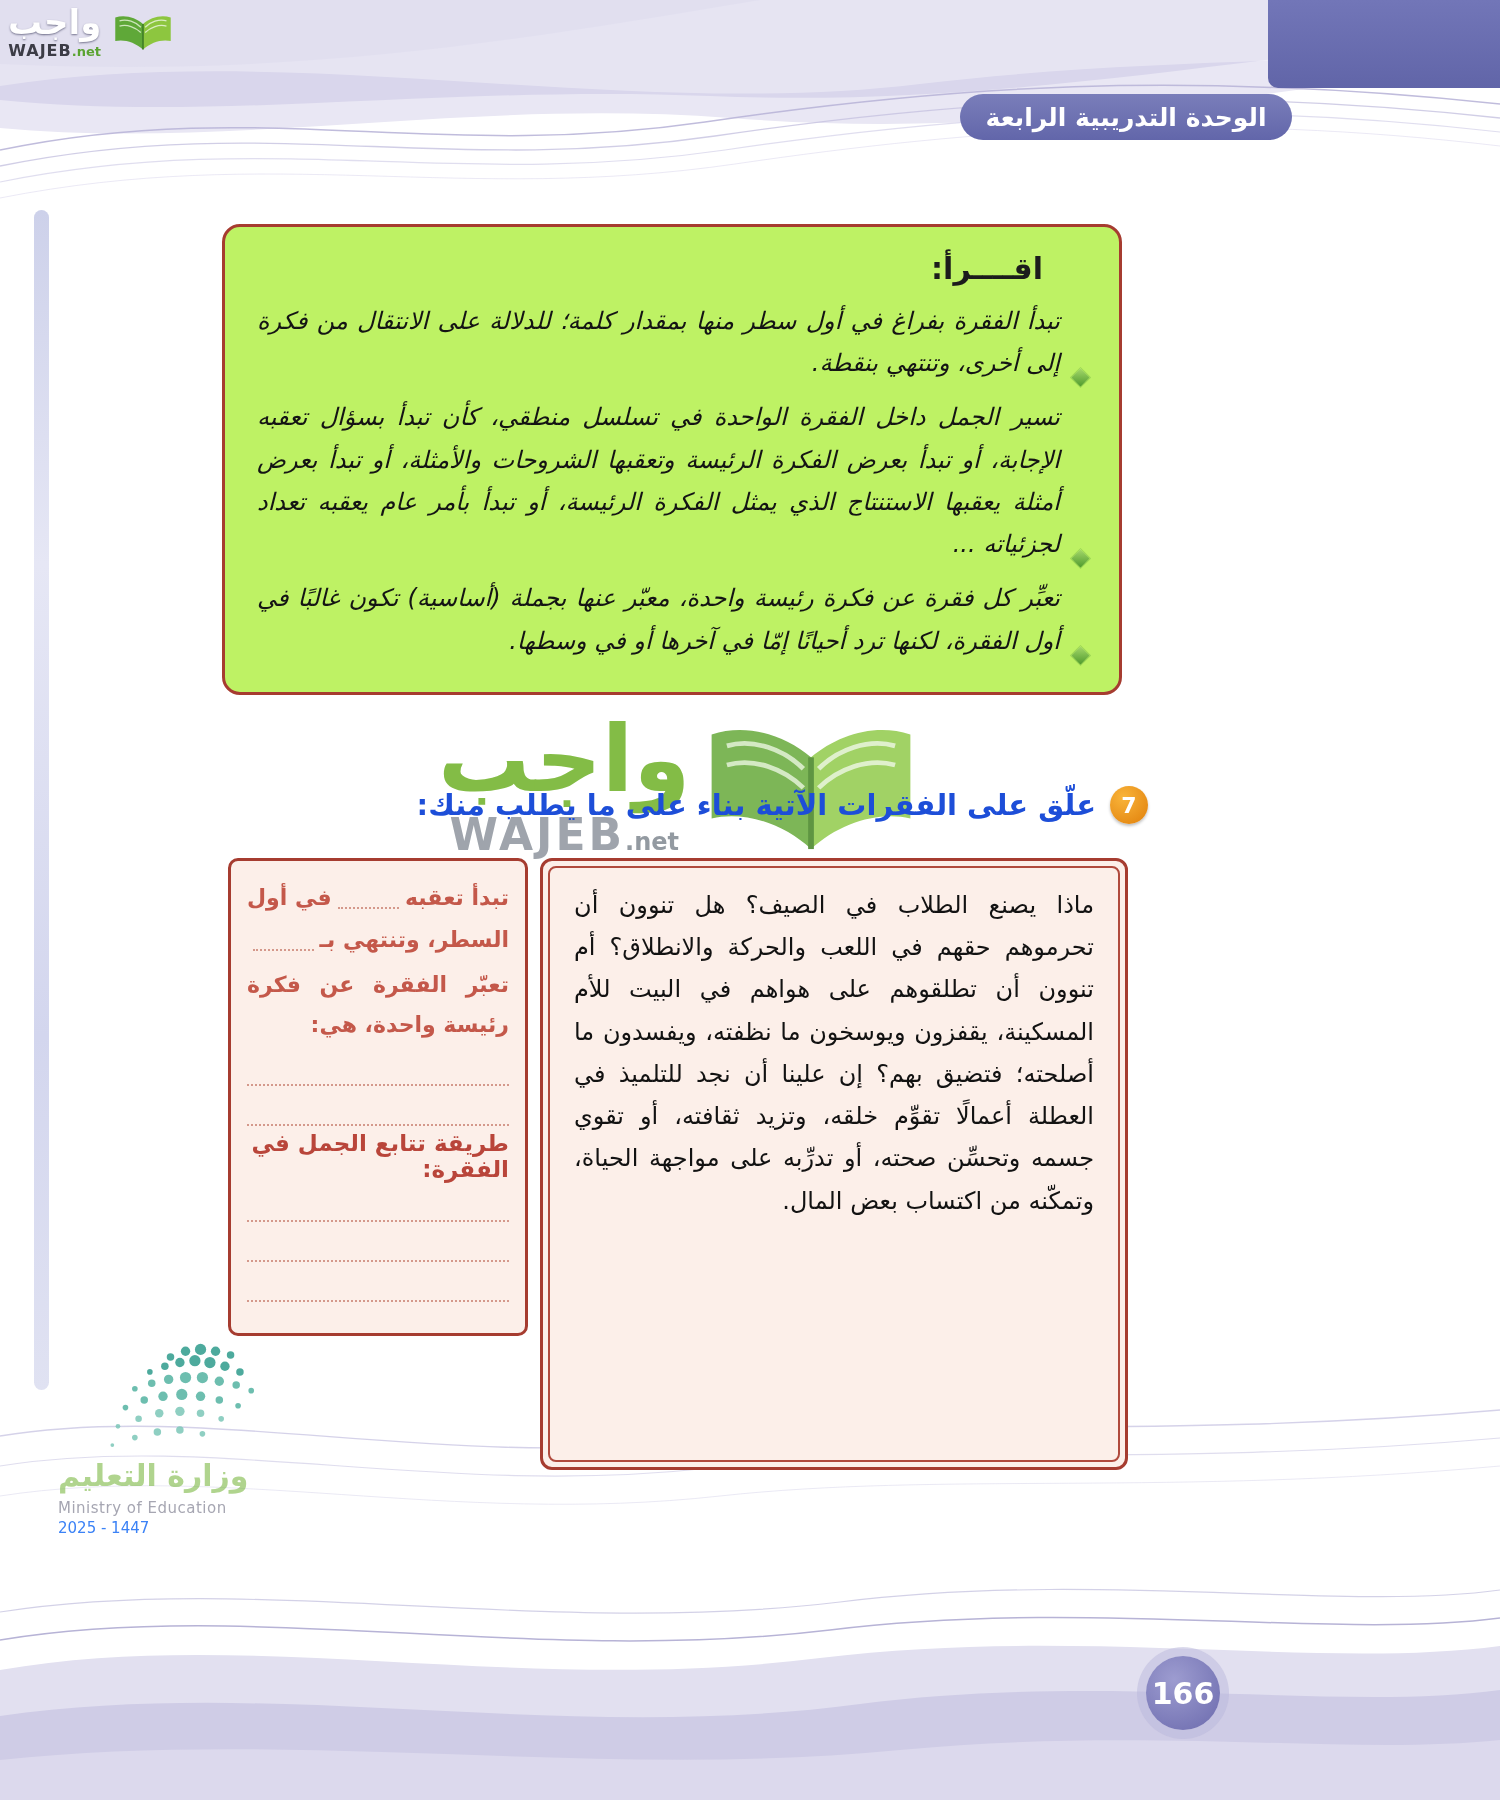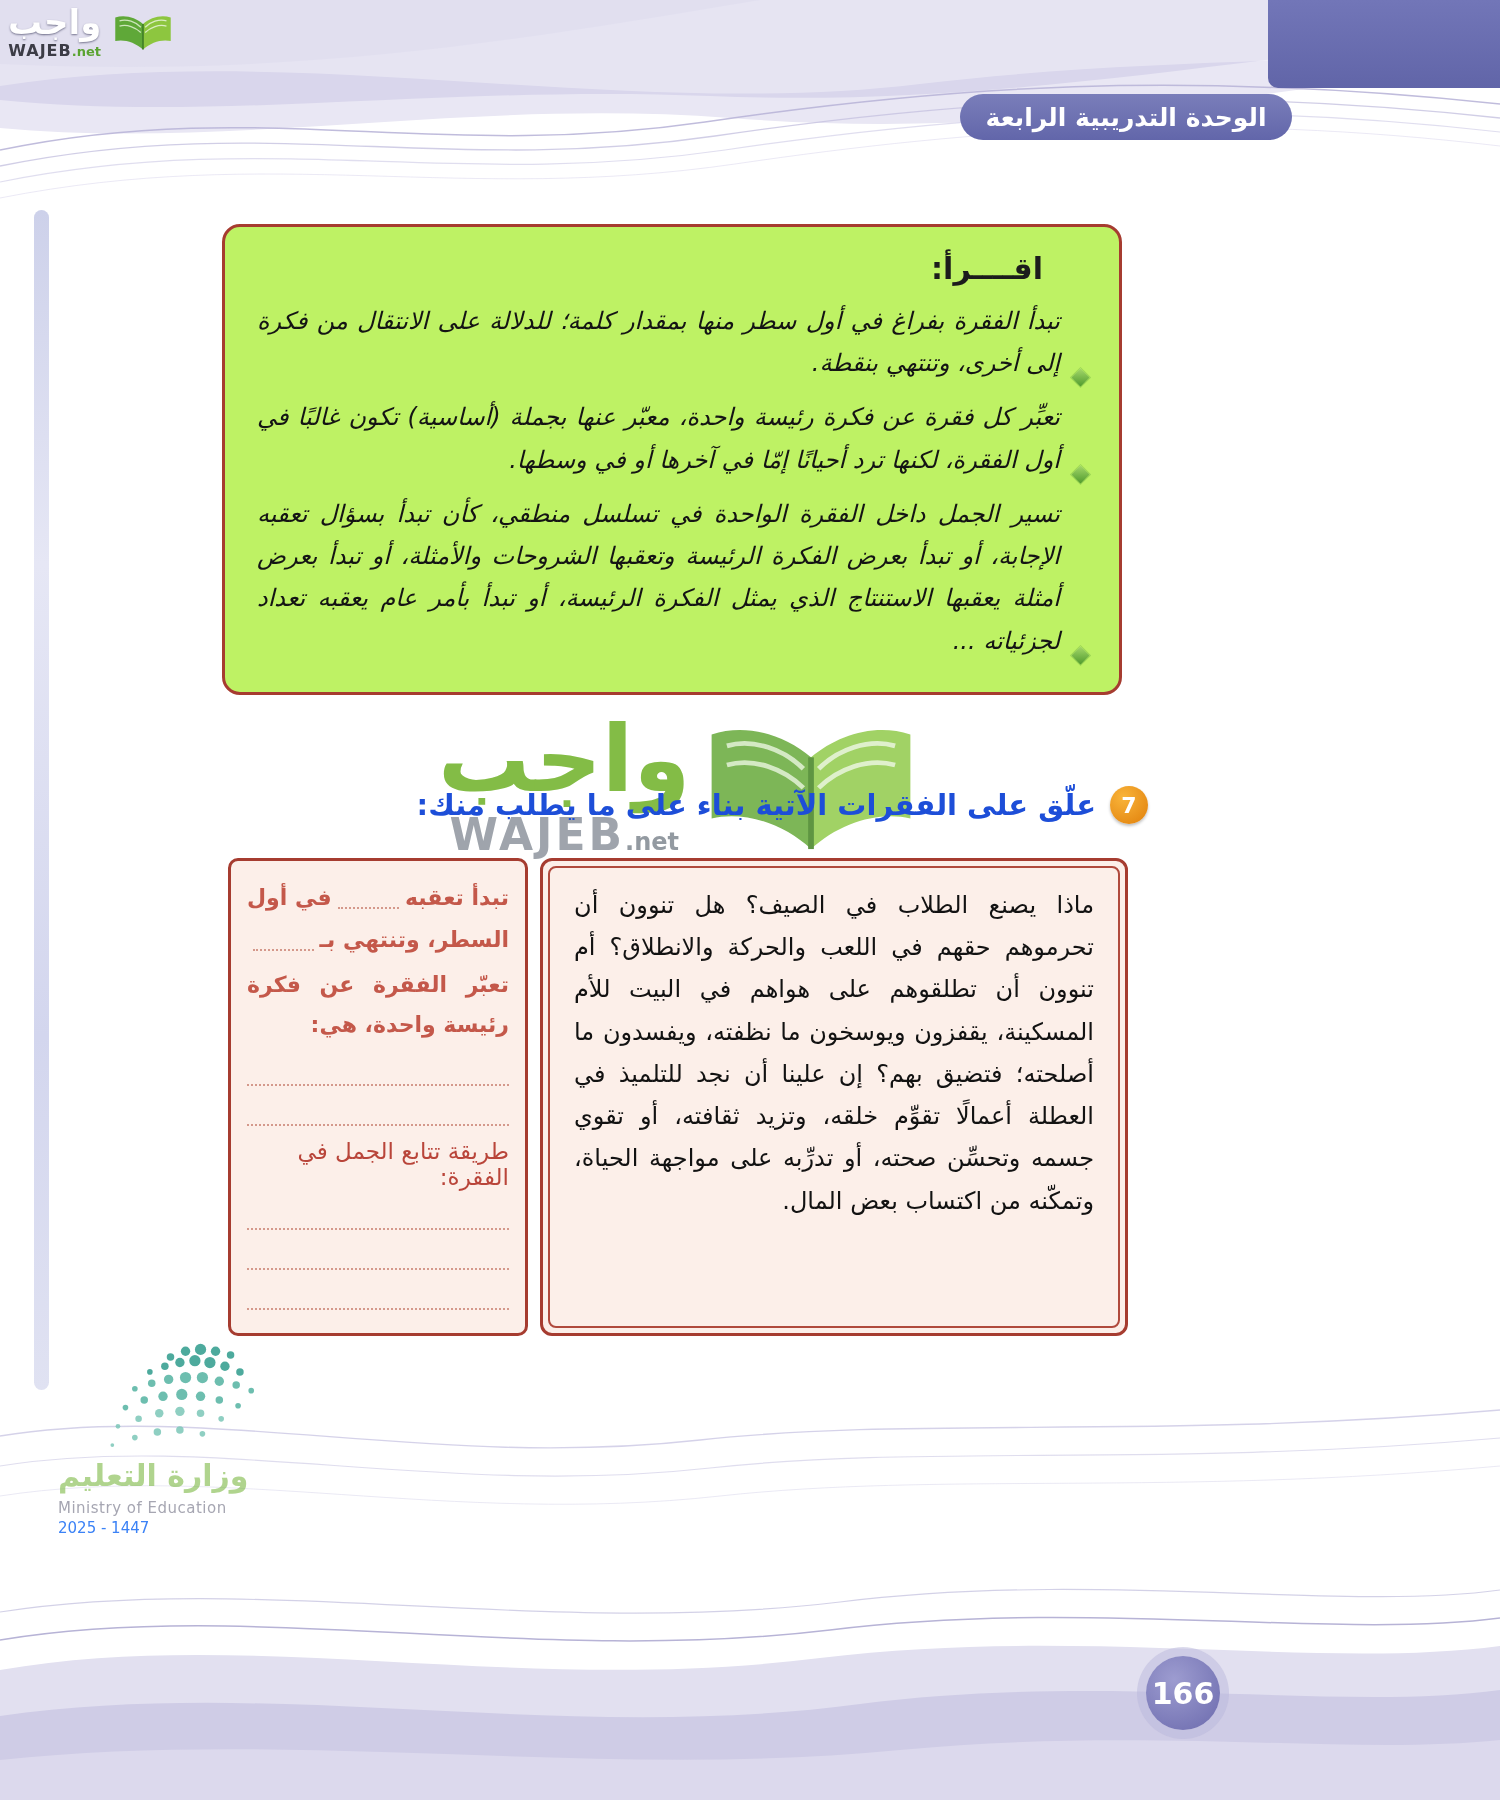--- a/index.html
+++ b/index.html
@@ -47,23 +47,23 @@
     display:flex; align-items:center; justify-content:center; box-shadow:0 2px 3px rgba(0,0,0,.25); }
   .q-text { font-size:29px; font-weight:700; color:#1d4ed8; }
 
   .prompts-box { position:absolute; left:228px; top:858px; width:300px; height:478px; background:#fcefe9;
     border:3px solid #a63c30; border-radius:10px; padding:16px 16px; direction:rtl; z-index:2;
     color:#c4584a; overflow:hidden; }
   .p-line { display:flex; align-items:flex-end; font-size:22px; font-weight:700; line-height:1.9; }
   .dotted-fill { flex:1; border-bottom:2px dotted #d4988b; margin:0 6px 10px; }
   .p-para { font-size:22px; font-weight:700; line-height:1.85; text-align:justify; margin-top:4px; }
   .dotted-row { border-bottom:2px dotted #d4988b; height:40px; }
-  .p-heading { font-size:23px; font-weight:400; margin-top:12px; color:#b9453a; }
-
-  .passage-box { position:absolute; left:540px; top:858px; width:588px; height:478px; background:#fcefe9;
+  .p-heading { font-size:23px; font-weight:700; margin-top:4px; color:#b9453a; }
+
+  .passage-box { position:absolute; left:540px; top:858px; width:588px; height:612px; background:#fcefe9;
     border:3px solid #a63c30; border-radius:12px; padding:5px; z-index:2; }
   .passage-inner { height:100%; border:2px solid #b04a3d; border-radius:8px; padding:16px 24px;
     direction:rtl; overflow:hidden; }
   .passage-text { font-size:24px; line-height:1.76; text-align:justify; color:#121212; }
 
   .moe { position:absolute; left:58px; top:1340px; width:240px; z-index:2; }
   .moe-ar { font-size:30px; font-weight:700; color:#7cb944; opacity:.6; margin-top:-8px; direction:rtl; text-align:left; }
   .moe-en { font-size:15px; color:#a6a6b2; margin-top:6px; letter-spacing:.5px; }
   .moe-years { font-size:15px; color:#3b82f6; margin-top:2px; }
 
@@ -110,25 +110,25 @@
 
   <section class="read-box">
     <h2 class="read-title">اقــــرأ:</h2>
     <ul class="read-list">
       <li class="read-item">
         <span class="diamond"></span>
         <span class="read-text">تبدأ الفقرة بفراغ في أول سطر منها بمقدار كلمة؛ للدلالة على الانتقال من فكرة إلى أخرى، وتنتهي بنقطة.</span>
       </li>
       <li class="read-item">
         <span class="diamond"></span>
-        <span class="read-text">تعبِّر كل فقرة عن فكرة رئيسة واحدة، معبّر عنها بجملة (أساسية) تكون غالبًا في أول الفقرة، لكنها ترد أحيانًا إمّا في آخرها أو في وسطها.</span>
+        <span class="read-text">تسير الجمل داخل الفقرة الواحدة في تسلسل منطقي، كأن تبدأ بسؤال تعقبه الإجابة، أو تبدأ بعرض الفكرة الرئيسة وتعقبها الشروحات والأمثلة، أو تبدأ بعرض أمثلة يعقبها الاستنتاج الذي يمثل الفكرة الرئيسة، أو تبدأ بأمر عام يعقبه تعداد لجزئياته ...</span>
       </li>
       <li class="read-item">
         <span class="diamond"></span>
-        <span class="read-text">تسير الجمل داخل الفقرة الواحدة في تسلسل منطقي، كأن تبدأ بسؤال تعقبه الإجابة، أو تبدأ بعرض الفكرة الرئيسة وتعقبها الشروحات والأمثلة، أو تبدأ بعرض أمثلة يعقبها الاستنتاج الذي يمثل الفكرة الرئيسة، أو تبدأ بأمر عام يعقبه تعداد لجزئياته ...</span>
+        <span class="read-text">تعبِّر كل فقرة عن فكرة رئيسة واحدة، معبّر عنها بجملة (أساسية) تكون غالبًا في أول الفقرة، لكنها ترد أحيانًا إمّا في آخرها أو في وسطها.</span>
       </li>
     </ul>
   </section>
 
   <div class="watermark">
     <div class="wm-text">
       <div class="wm-arabic">واجب</div>
       <div class="wm-latin"><span>WAJEB</span><span class="wm-net">.net</span></div>
     </div>
     <svg width="230" height="172" viewBox="0 0 120 90" opacity="0.95">

